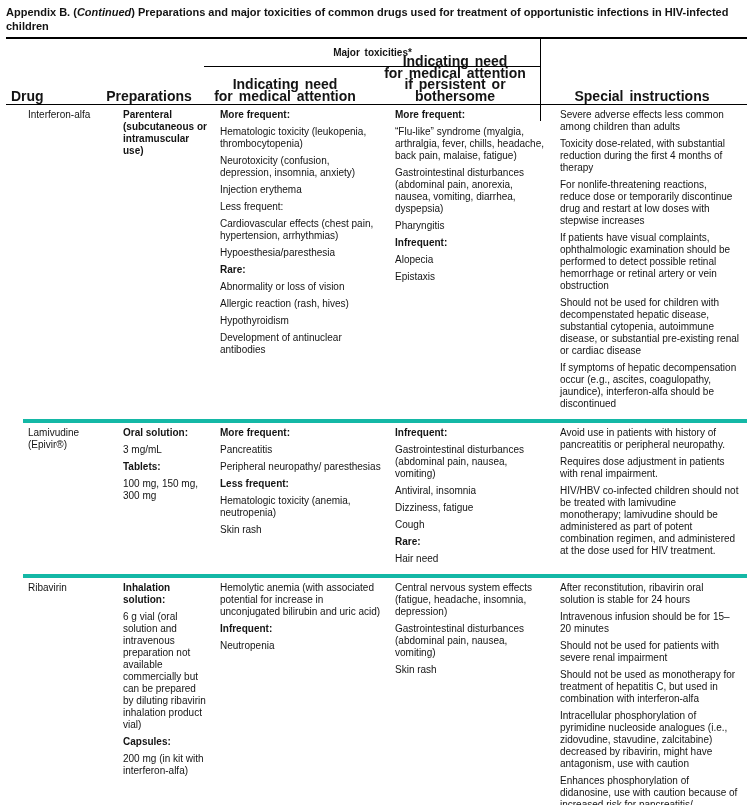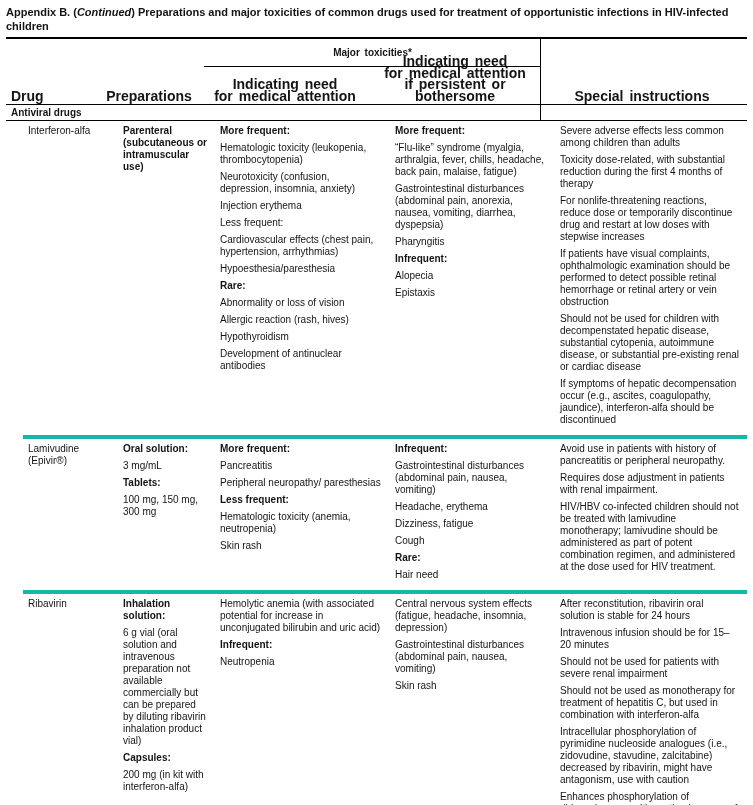--- a/index.html
+++ b/index.html
@@ -79,21 +79,20 @@
           <div class="colh left">Drug</div>
           <div class="colh">Preparations</div>
           <div class="colh">Indicating need
 for medical attention</div>
           <div class="colh">Indicating need
 for medical attention
 if persistent or bothersome</div>
           <div class="colh">Special instructions</div>
         </div>
       </div>
-      <div class="section">Antiviral drugs</div>
     </div>
 
     <div id="tbody">
         <div class="row r0">
           <div class="cell drug">
             <p>Interferon-alfa</p>
           </div>
           <div class="cell preparations">
             <p class="b">Parenteral (subcutaneous or intramuscular use)</p>
           </div>
@@ -143,21 +142,21 @@
             <p class="b">More frequent:</p>
             <p>Pancreatitis</p>
             <p>Peripheral neuropathy/ paresthesias</p>
             <p class="b">Less frequent:</p>
             <p>Hematologic toxicity (anemia, neutropenia)</p>
             <p>Skin rash</p>
           </div>
           <div class="cell persistent">
             <p class="b">Infrequent:</p>
             <p>Gastrointestinal disturbances (abdominal pain, nausea, vomiting)</p>
-            <p>Headache, erythema</p>
+            <p>Antiviral, insomnia</p>
             <p>Dizziness, fatigue</p>
             <p>Cough</p>
             <p class="b">Rare:</p>
             <p>Hair need</p>
           </div>
           <div class="cell instructions">
             <p>Avoid use in patients with history of pancreatitis or peripheral neuropathy.</p>
             <p>Requires dose adjustment in patients with renal impairment.</p>
             <p>HIV/HBV co-infected children should not be treated with lamivudine monotherapy; lamivudine should be administered as part of potent combination regimen, and administered at the dose used for HIV treatment.</p>
           </div>

